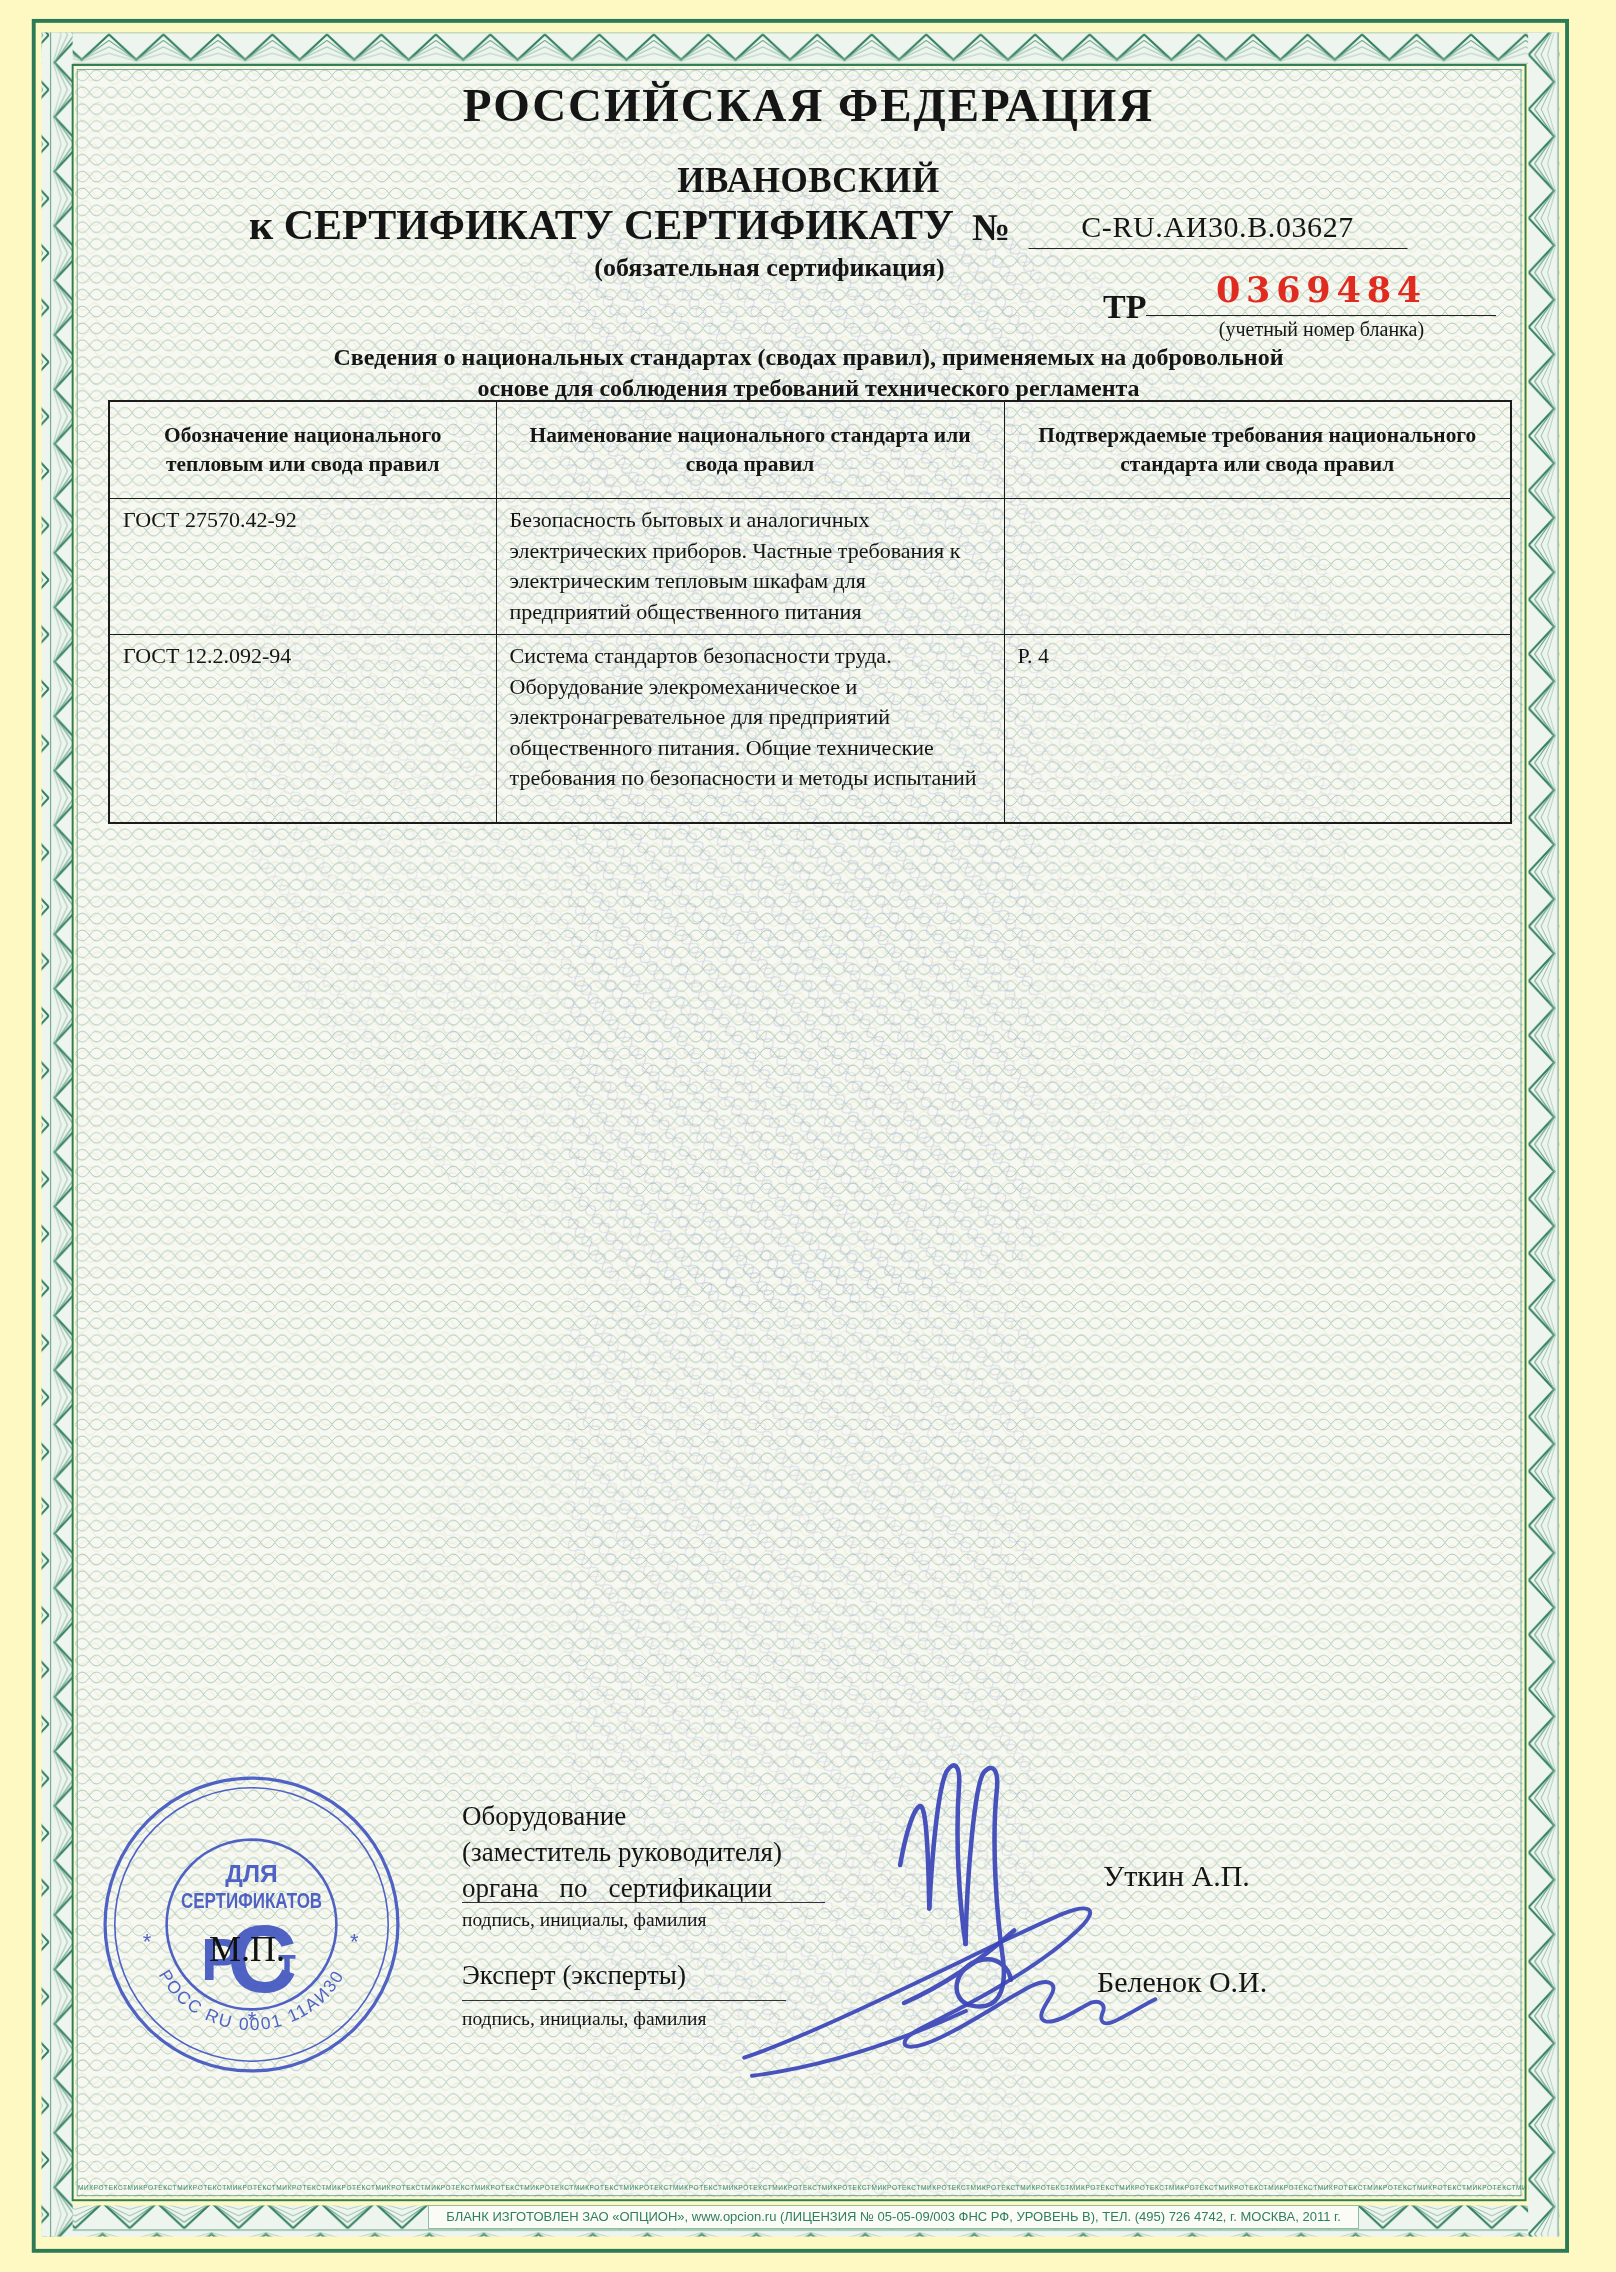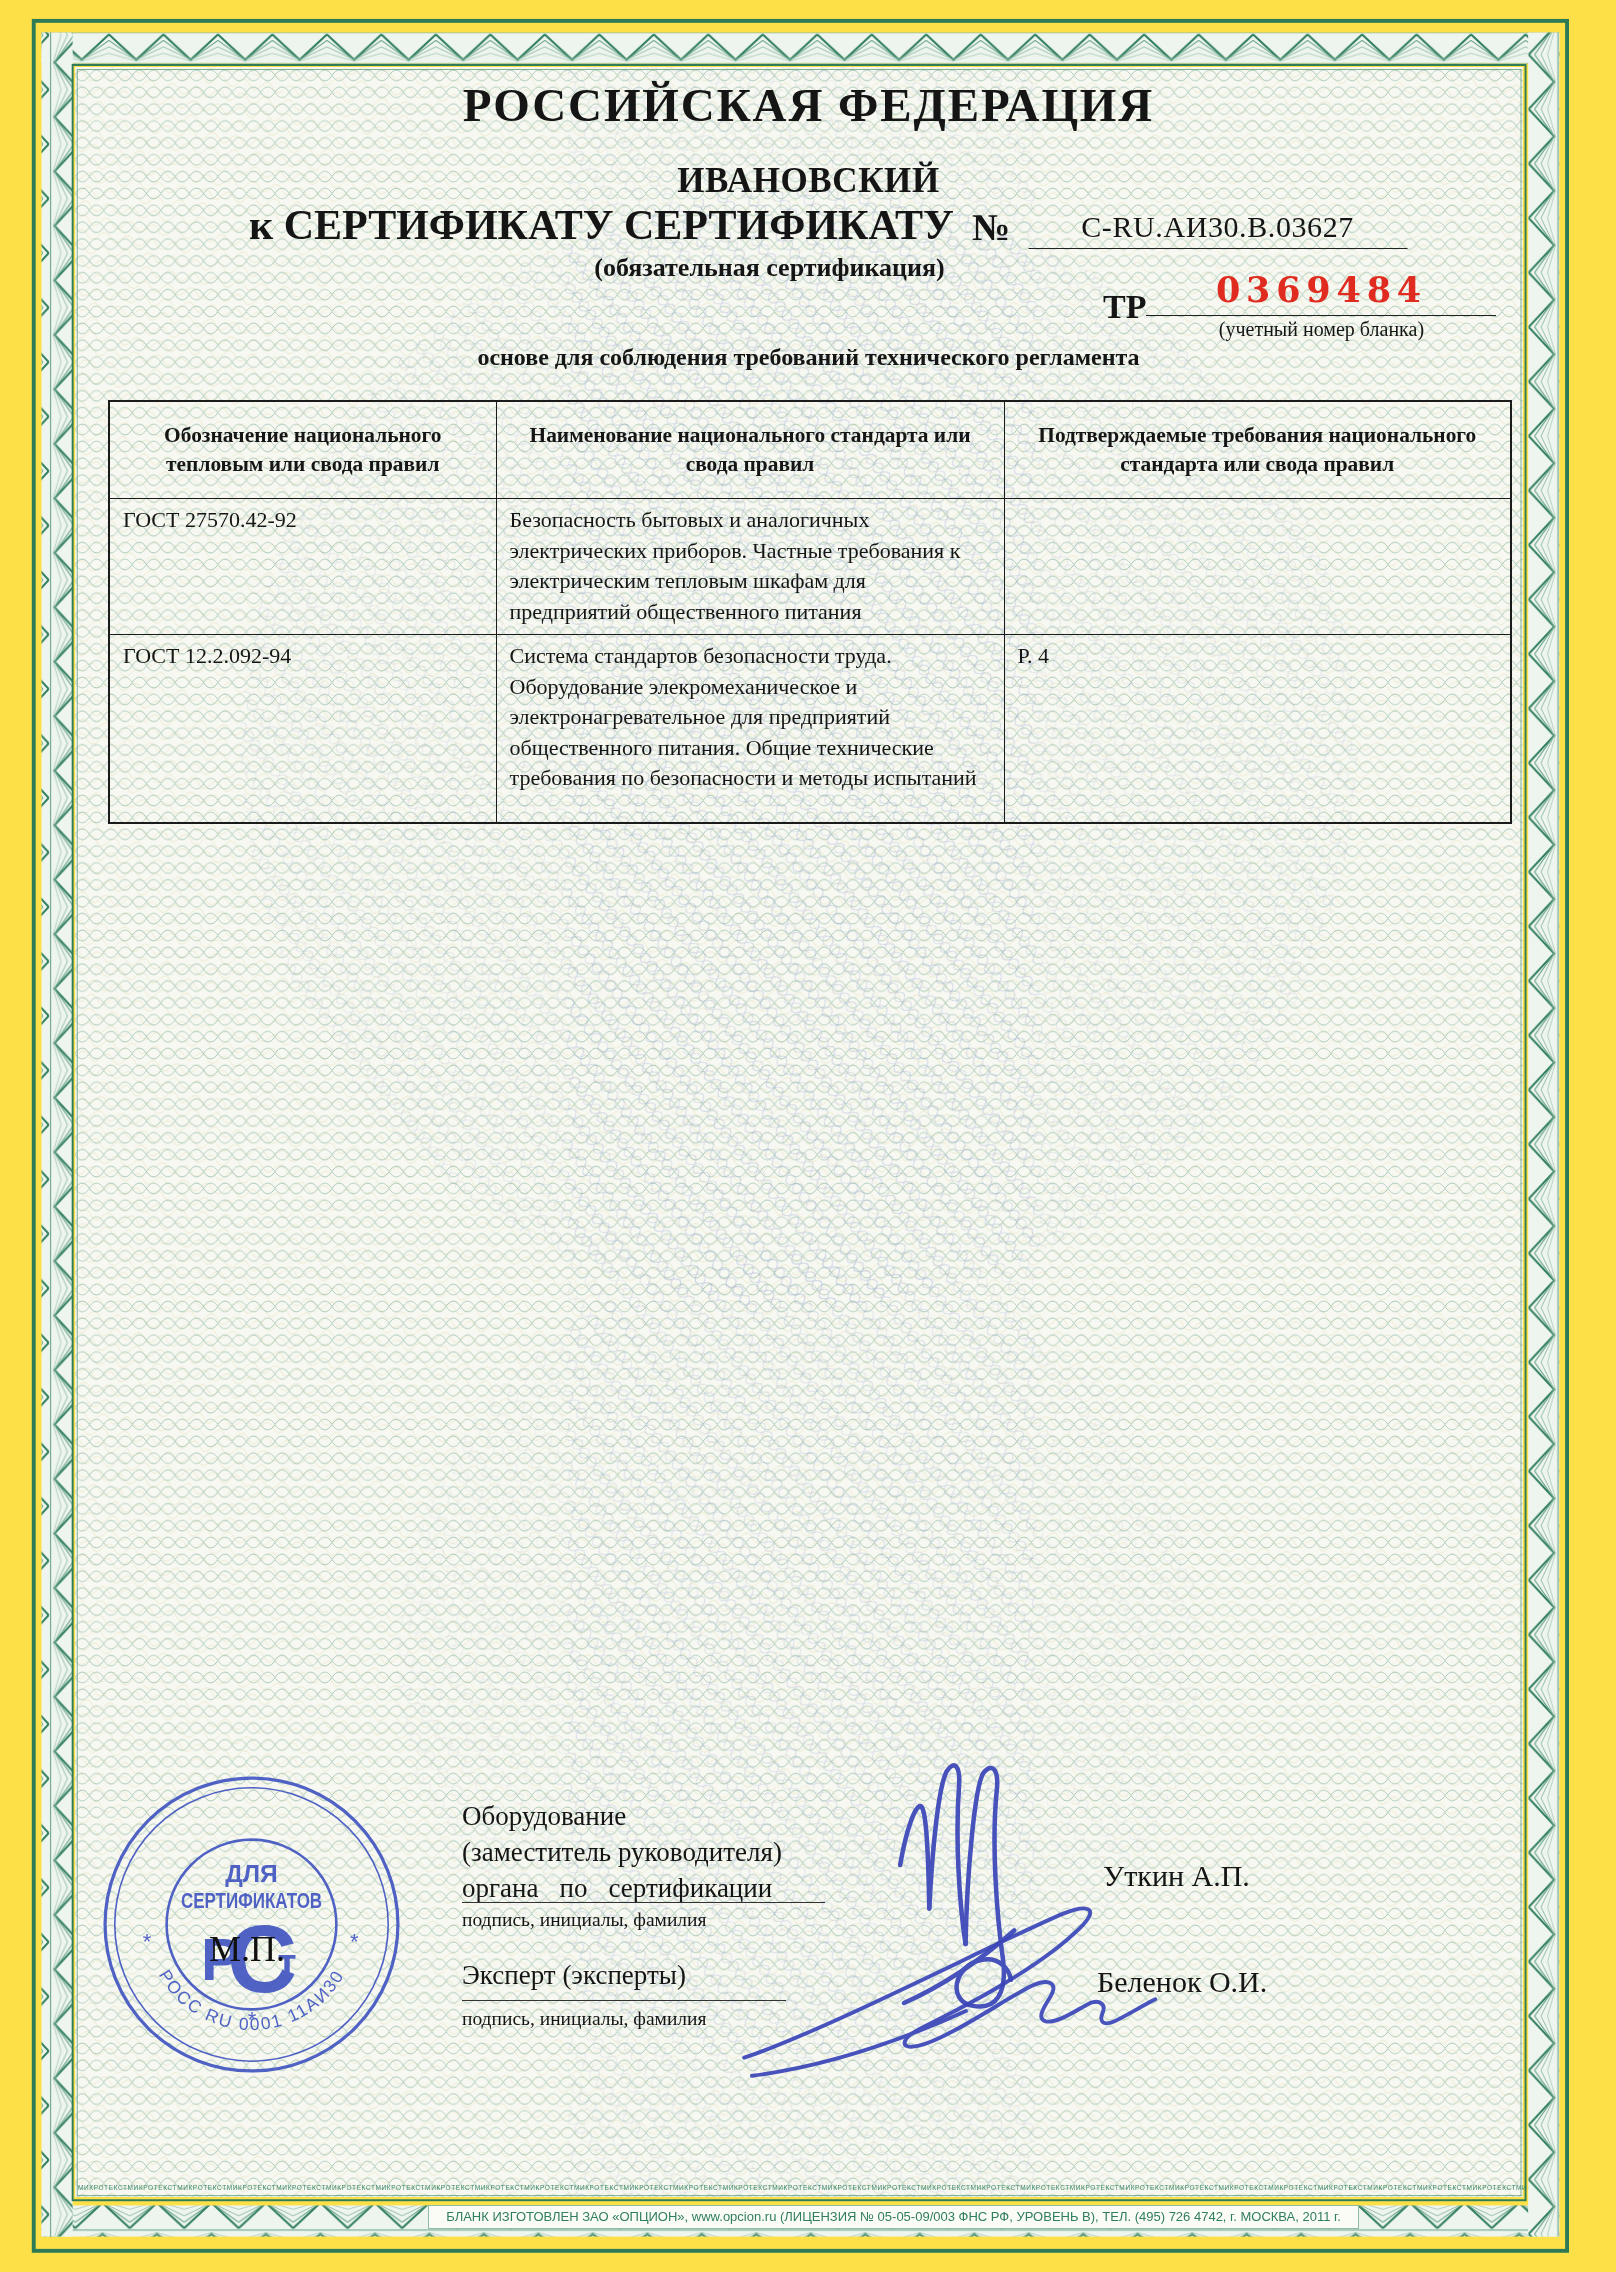--- a/index.html
+++ b/index.html
@@ -1,18 +1,18 @@
 <!DOCTYPE html>
 <html style="font-size:10.4px"><head>
 <meta charset="utf-8">
 <style>
   html,body{margin:0;padding:0;background:#e9e7e1;}
   .paper{
     position:relative; width:1617px; height:2273px;
-    background:#fde047; overflow:hidden;
+    background:#fef9c3; overflow:hidden;
     font-family:"Liberation Serif","DejaVu Serif",serif;
     color:#151515;
   }
   .abs{position:absolute;}
   svg{display:block;}
   
   .country-header{left:0;right:0;top:78px;text-align:center;
     font-size:47px;font-weight:bold;letter-spacing:1.9px;}
   .doc-type{left:0;right:0;top:161px;text-align:center;
     font-size:35px;font-weight:bold;letter-spacing:0.6px;}
@@ -139,20 +139,21 @@
 
   <div class="abs tr-row z3">
     <span class="tr-label">ТР</span>
     <span class="blank-box">
       <span class="blank-number" style="display:block;">0369484</span>
       <span class="blank-caption" style="display:block;">(учетный номер бланка)</span>
     </span>
   </div>
 
   <div class="abs intro z3">
+    <div>Сведения о национальных стандартах (сводах правил), применяемых на добровольной</div>
     <div>основе для соблюдения требований технического регламента</div>
   </div>
 
   <table class="abs standards-table z3">
     <colgroup>
         <col class="col-std">
         <col class="col-name">
         <col class="col-req">
       </colgroup>
     <tbody>

